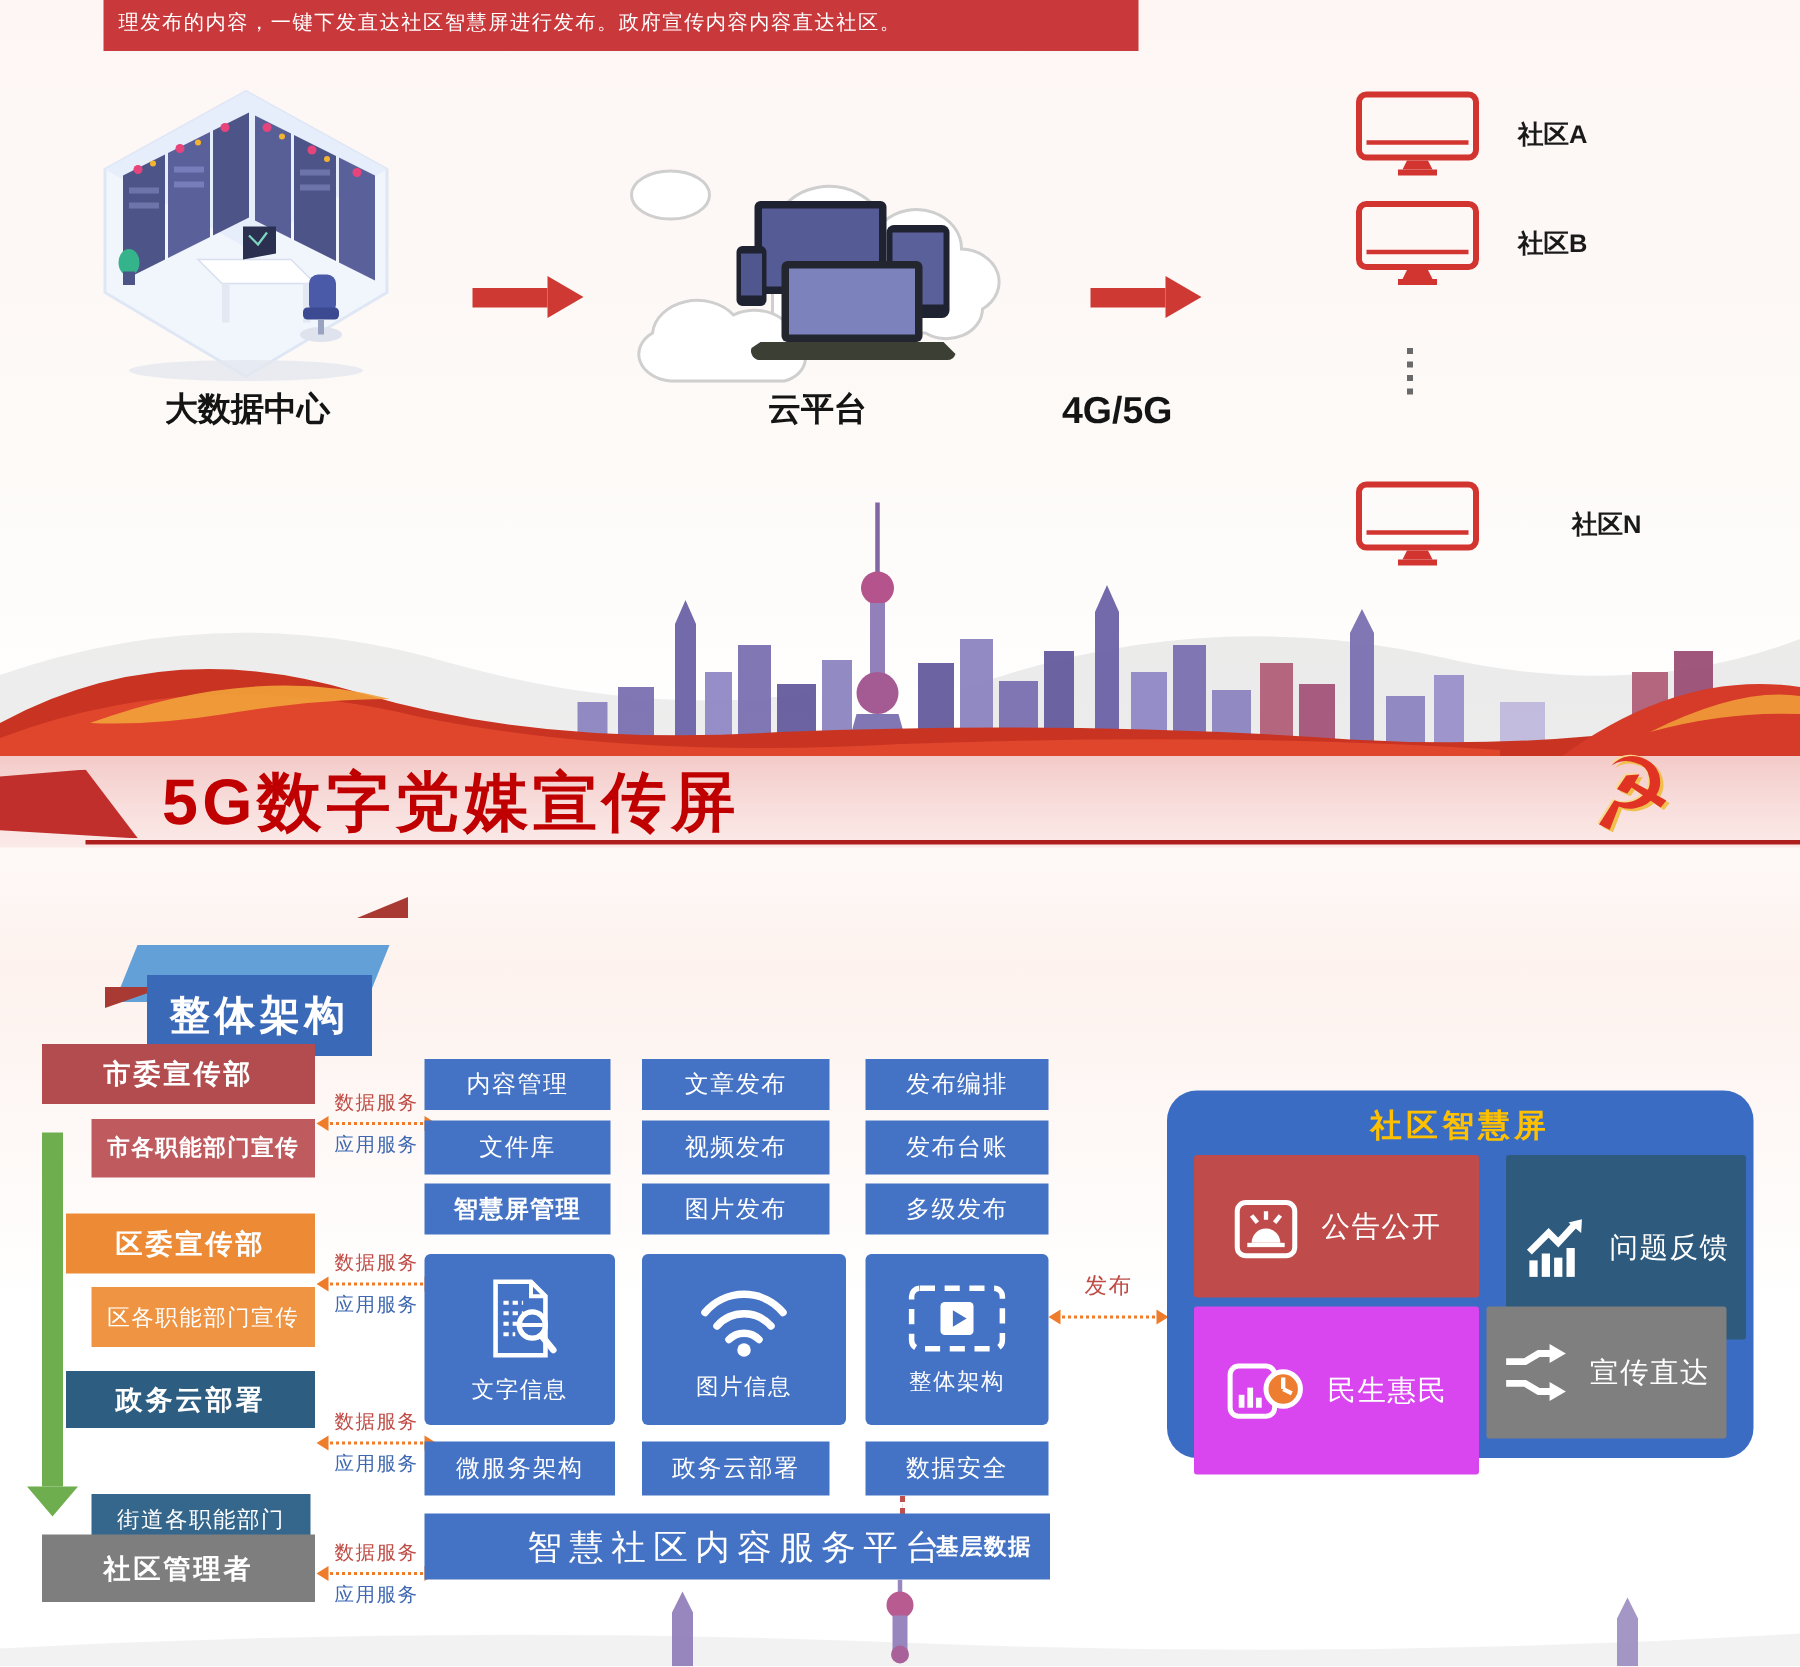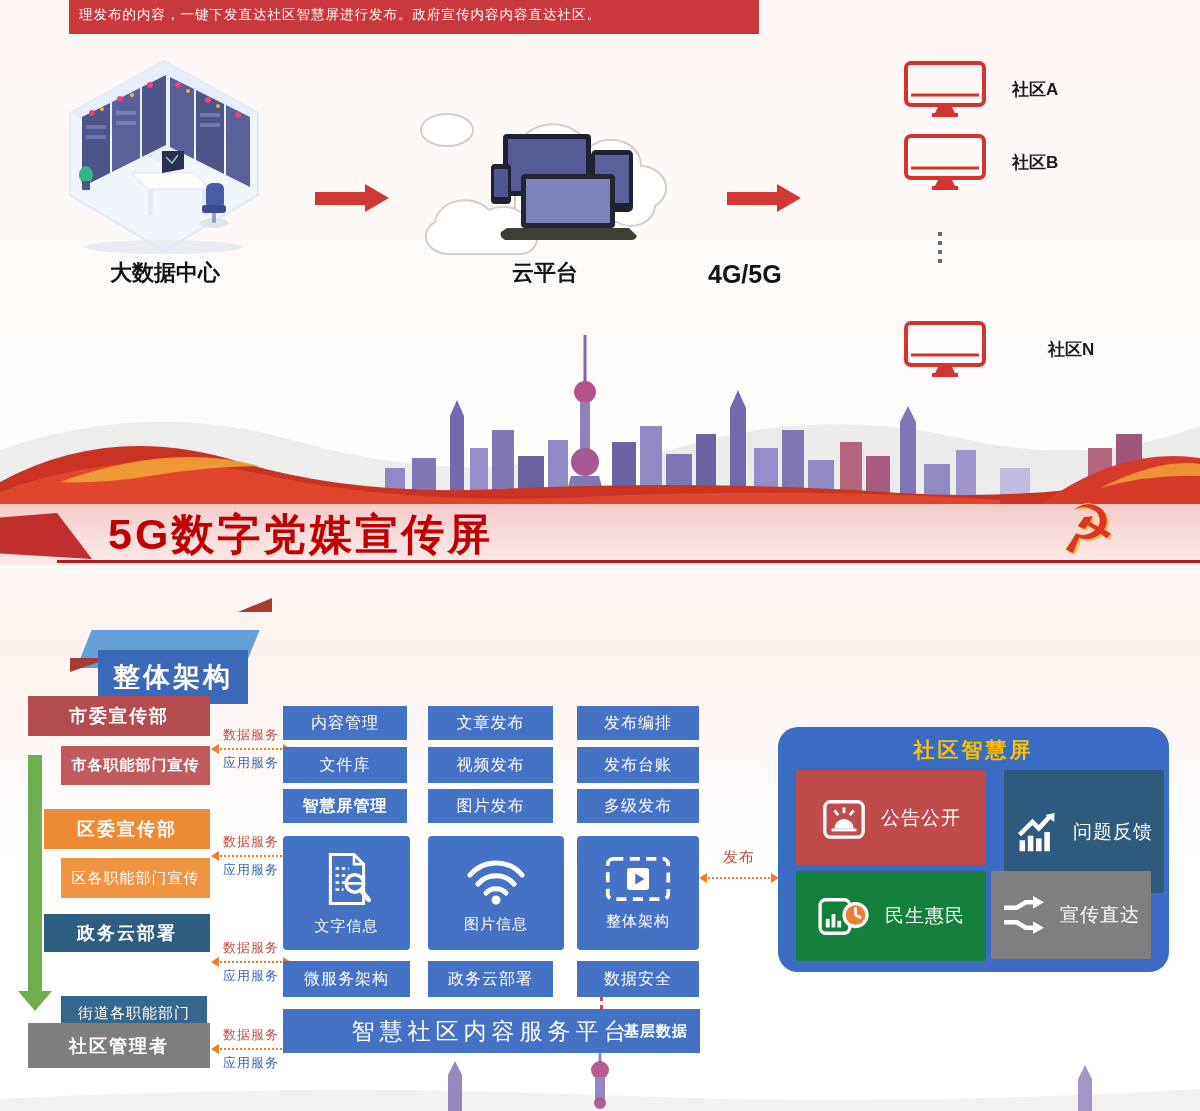--- a/index.html
+++ b/index.html
@@ -376,21 +376,21 @@
         <rect x="5" y="33" width="6" height="12" fill="#fff"></rect>
         <rect x="14" y="28" width="6" height="17" fill="#fff"></rect>
         <rect x="23" y="31" width="6" height="14" fill="#fff"></rect>
         <rect x="32" y="24" width="6" height="21" fill="#fff"></rect>
         <path d="M5 27 L19 13 L26 20 L38 7" fill="none" stroke="#fff" stroke-width="5"></path>
         <polygon points="40,2 46,10 34,10" fill="#fff" transform="rotate(40 40 7)"></polygon>
       </svg>
       <div class="lbl">问题反馈</div>
     </div>
 
-    <div class="ptile" style="left:18px; top:144px; width:190px; height:90px; background:#15803d;">
+    <div class="ptile" style="left:18px; top:144px; width:190px; height:112px; background:#d946ef;">
       <svg width="54" height="44" viewBox="0 0 56 46">
         <rect x="3" y="6" width="31" height="35" rx="6" fill="none" stroke="#fff" stroke-width="3.5"></rect>
         <rect x="9" y="26" width="4" height="9" fill="#fff"></rect>
         <rect x="15" y="21" width="4" height="14" fill="#fff"></rect>
         <rect x="21" y="28" width="4" height="7" fill="#fff"></rect>
         <circle cx="40" cy="22" r="12" fill="#ed7d31" stroke="#fff" stroke-width="3.5"></circle>
         <line x1="40" y1="22" x2="40" y2="14" stroke="#fff" stroke-width="3"></line>
         <line x1="40" y1="22" x2="46" y2="25" stroke="#fff" stroke-width="3"></line>
       </svg>
       <div class="lbl">民生惠民</div>

